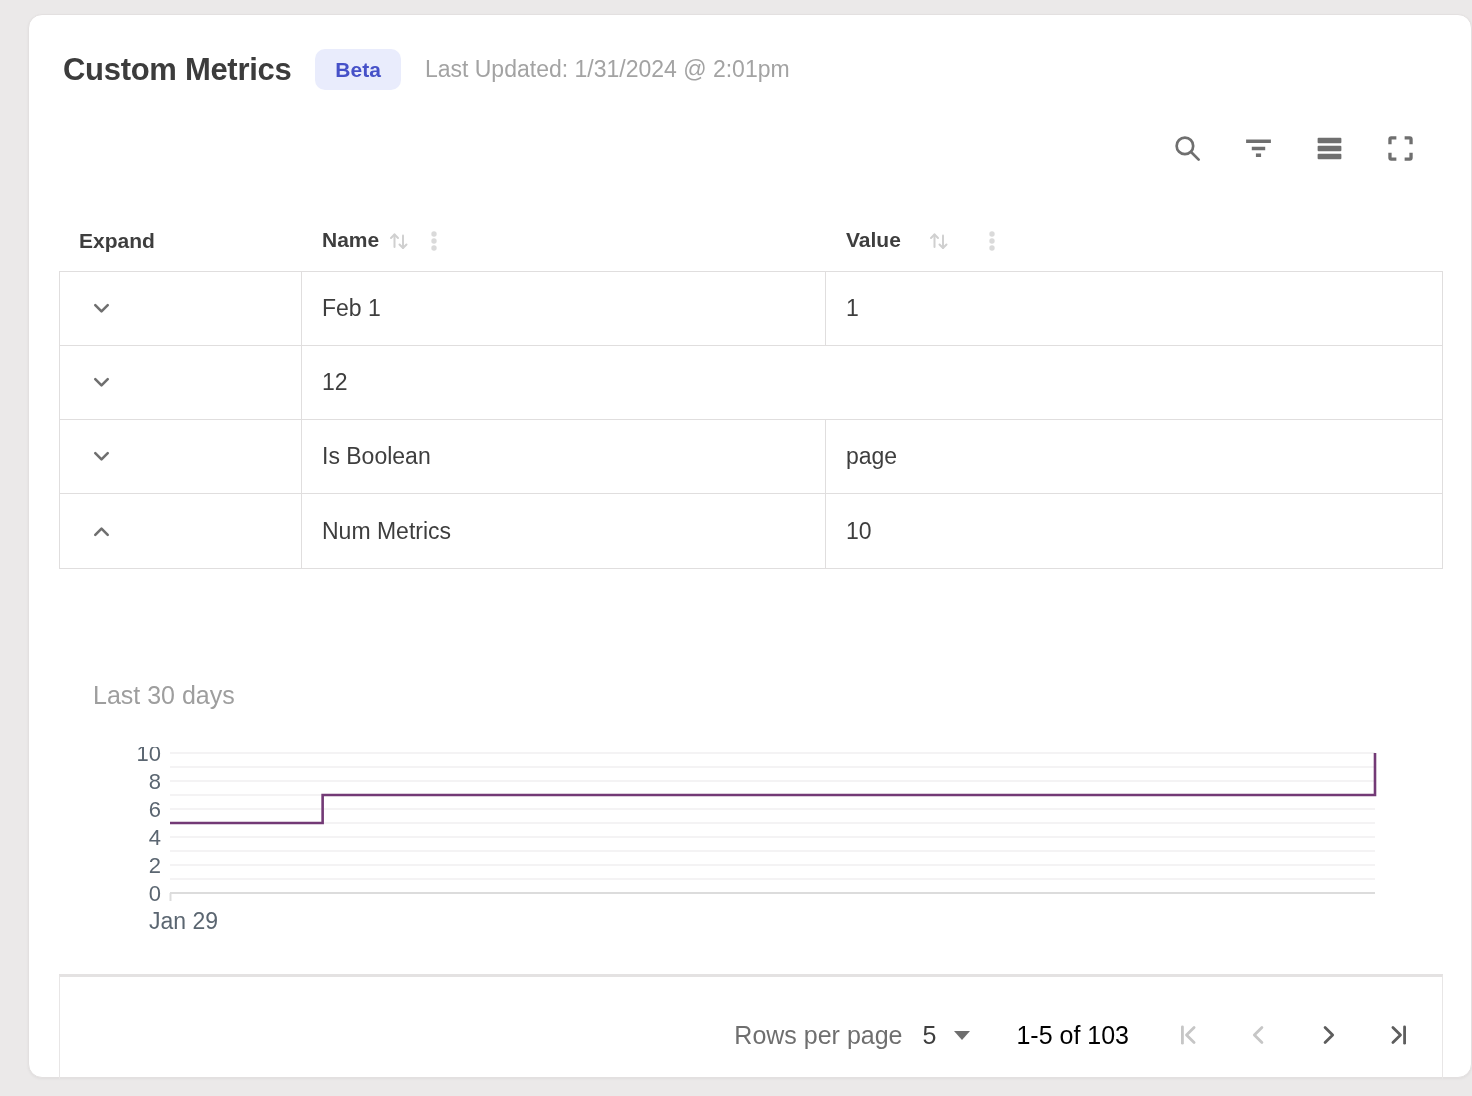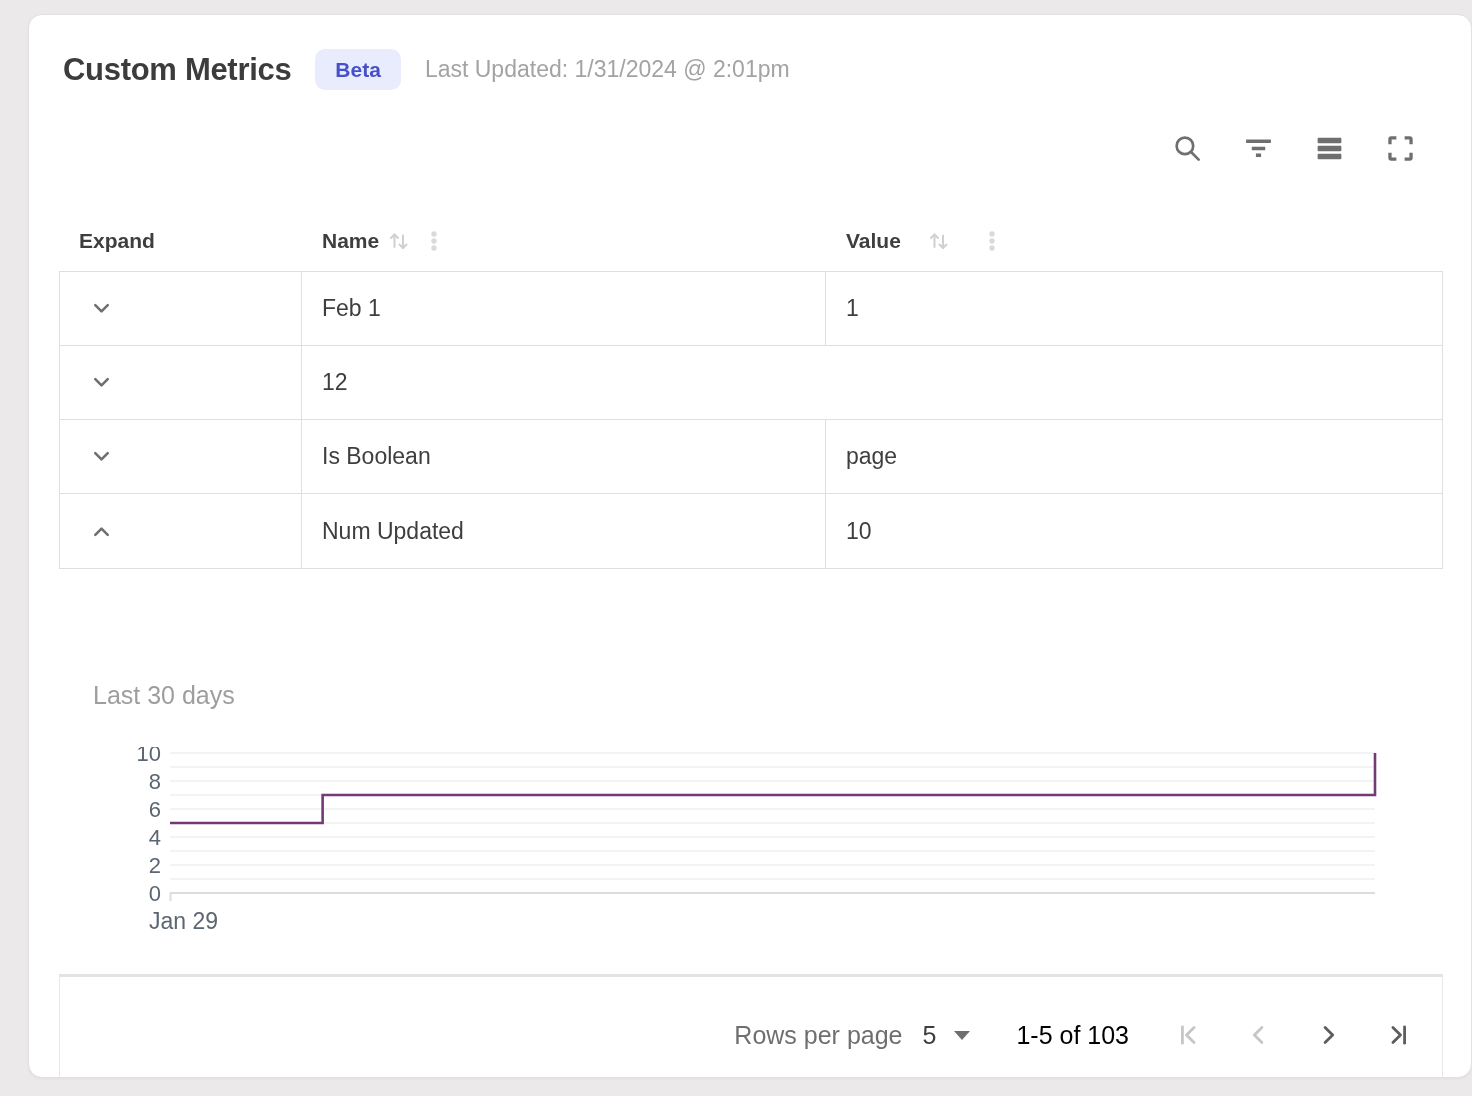--- a/index.html
+++ b/index.html
@@ -18,21 +18,21 @@
 
   
   .toolbar{position:absolute;top:116px;right:54px;display:flex;gap:37px;align-items:center;}
   .tb-btn{width:34px;height:34px;border:none;background:none;padding:0;cursor:pointer;
           display:flex;align-items:center;justify-content:center;color:#6f6f6f;}
   .tb-btn svg{width:31px;height:31px;}
 
   
   .table{position:absolute;left:30px;top:196px;width:1384px;box-sizing:border-box;}
   .thead{display:flex;height:60px;align-items:center;font-weight:700;font-size:21px;color:#3e3e3e;}
-  .hcell{display:flex;align-items:center;box-sizing:border-box;padding-left:20px;gap:8px;}
+  .hcell{display:flex;align-items:flex-start;box-sizing:border-box;padding-left:20px;gap:8px;}
   .h-expand{width:243px;}
   .h-name{width:524px;}
   .h-value{flex:1;gap:26px;}
   .sort-btn,.menu-btn{border:none;background:none;padding:0;cursor:pointer;height:26px;display:flex;align-items:center;}
   .sort-btn svg{width:24px;height:24px;stroke:#d0d0d0;}
   .menu-btn svg{width:18px;height:24px;fill:#dadada;}
   .menu-btn{margin-left:6px;}
   .tbody{border:1px solid #e0dede;box-sizing:border-box;}
   .row{display:flex;height:74px;align-items:center;box-sizing:border-box;
        border-bottom:1px solid #e0dede;font-size:23px;color:#3e3e3e;background:#fff;}
@@ -191,21 +191,21 @@
             <div class="cell c-value">page</div>
           </div>
           <div class="row">
             <div class="cell c-expand">
               <button class="exp-btn expanded">
                 <svg viewBox="0 0 24 24" fill="none" stroke="currentColor" stroke-width="2.7" stroke-linecap="round" stroke-linejoin="round">
                   <polyline points="5.5 8.5 12 15 18.5 8.5"></polyline>
                 </svg>
               </button>
             </div>
-            <div class="cell c-name">Num Updated</div>
+            <div class="cell c-name">Num Metrics</div>
             <div class="cell c-value">10</div>
           </div>
         </div>
     </div>
 
     <div class="chart-title">Last 30 days</div>
     <svg class="chart-svg" id="metric-chart" width="1290" height="200" viewBox="0 0 1290 200">
         <line x1="55" x2="1260" y1="146" y2="146" class="grid zero"></line>
         <line x1="55" x2="1260" y1="132" y2="132" class="grid"></line>
         <line x1="55" x2="1260" y1="118" y2="118" class="grid"></line>

